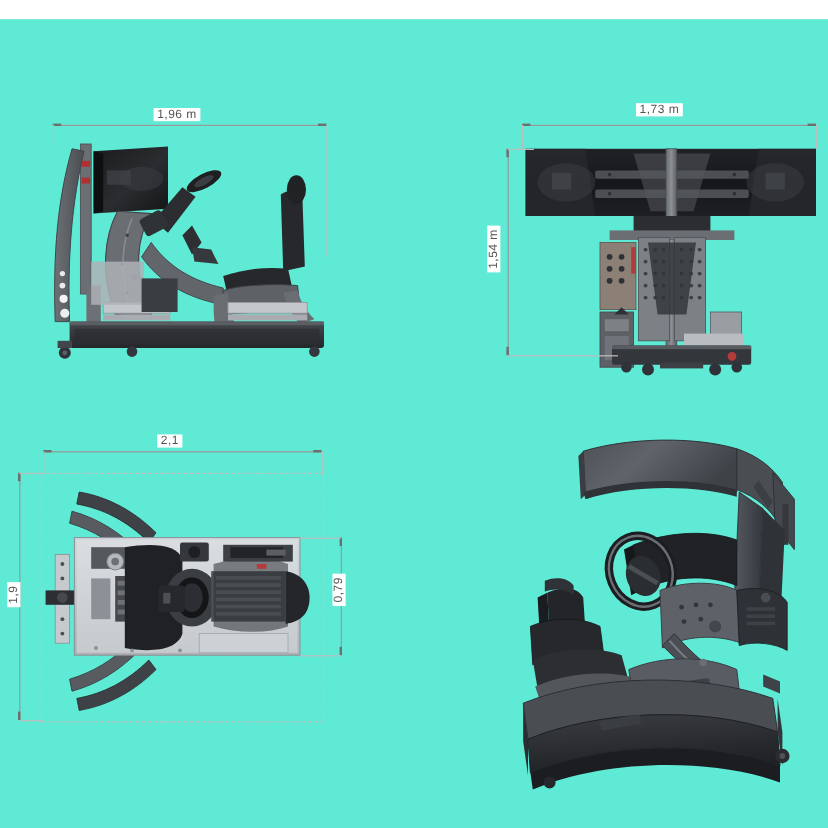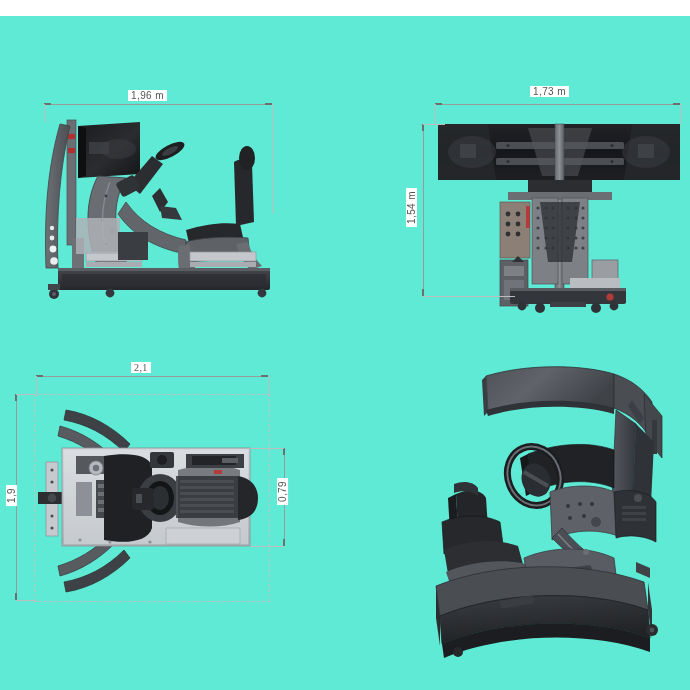--- a/index.html
+++ b/index.html
@@ -236,21 +236,21 @@
 
   <div class="view" style="left:0;top:336px;width:330px;height:354px;">
 
     <div class="dashbox" style="left:34px;top:42px;width:234px;height:206px;"></div>
 
     <div class="dimline h" style="left:36px;top:24px;width:232px;"></div>
     <div class="tick h" style="left:36px;top:23px;"></div>
     <div class="tick h" style="left:261px;top:23px;"></div>
     <div class="ext v" style="left:36px;top:24px;height:20px;"></div>
     <div class="ext v" style="left:268px;top:24px;height:20px;"></div>
-    <div class="dimtext" style="left:131px;top:10px;font-family:Liberation Serif, serif;">2,1</div>
+    <div class="dimtext" style="left:131px;top:10px;">2,1</div>
 
     <div class="dimline v" style="left:16px;top:42px;height:206px;"></div>
     <div class="tick v" style="left:15px;top:42px;"></div>
     <div class="tick v" style="left:15px;top:241px;"></div>
     <div class="ext h" style="left:16px;top:42px;width:20px;"></div>
     <div class="ext h" style="left:16px;top:248px;width:20px;"></div>
     <div class="dimtext vert" style="left:1px;top:138px;">1,9</div>
 
     <div class="dimline v" style="left:284px;top:96px;height:98px;"></div>
     <div class="tick v" style="left:283px;top:96px;"></div>

